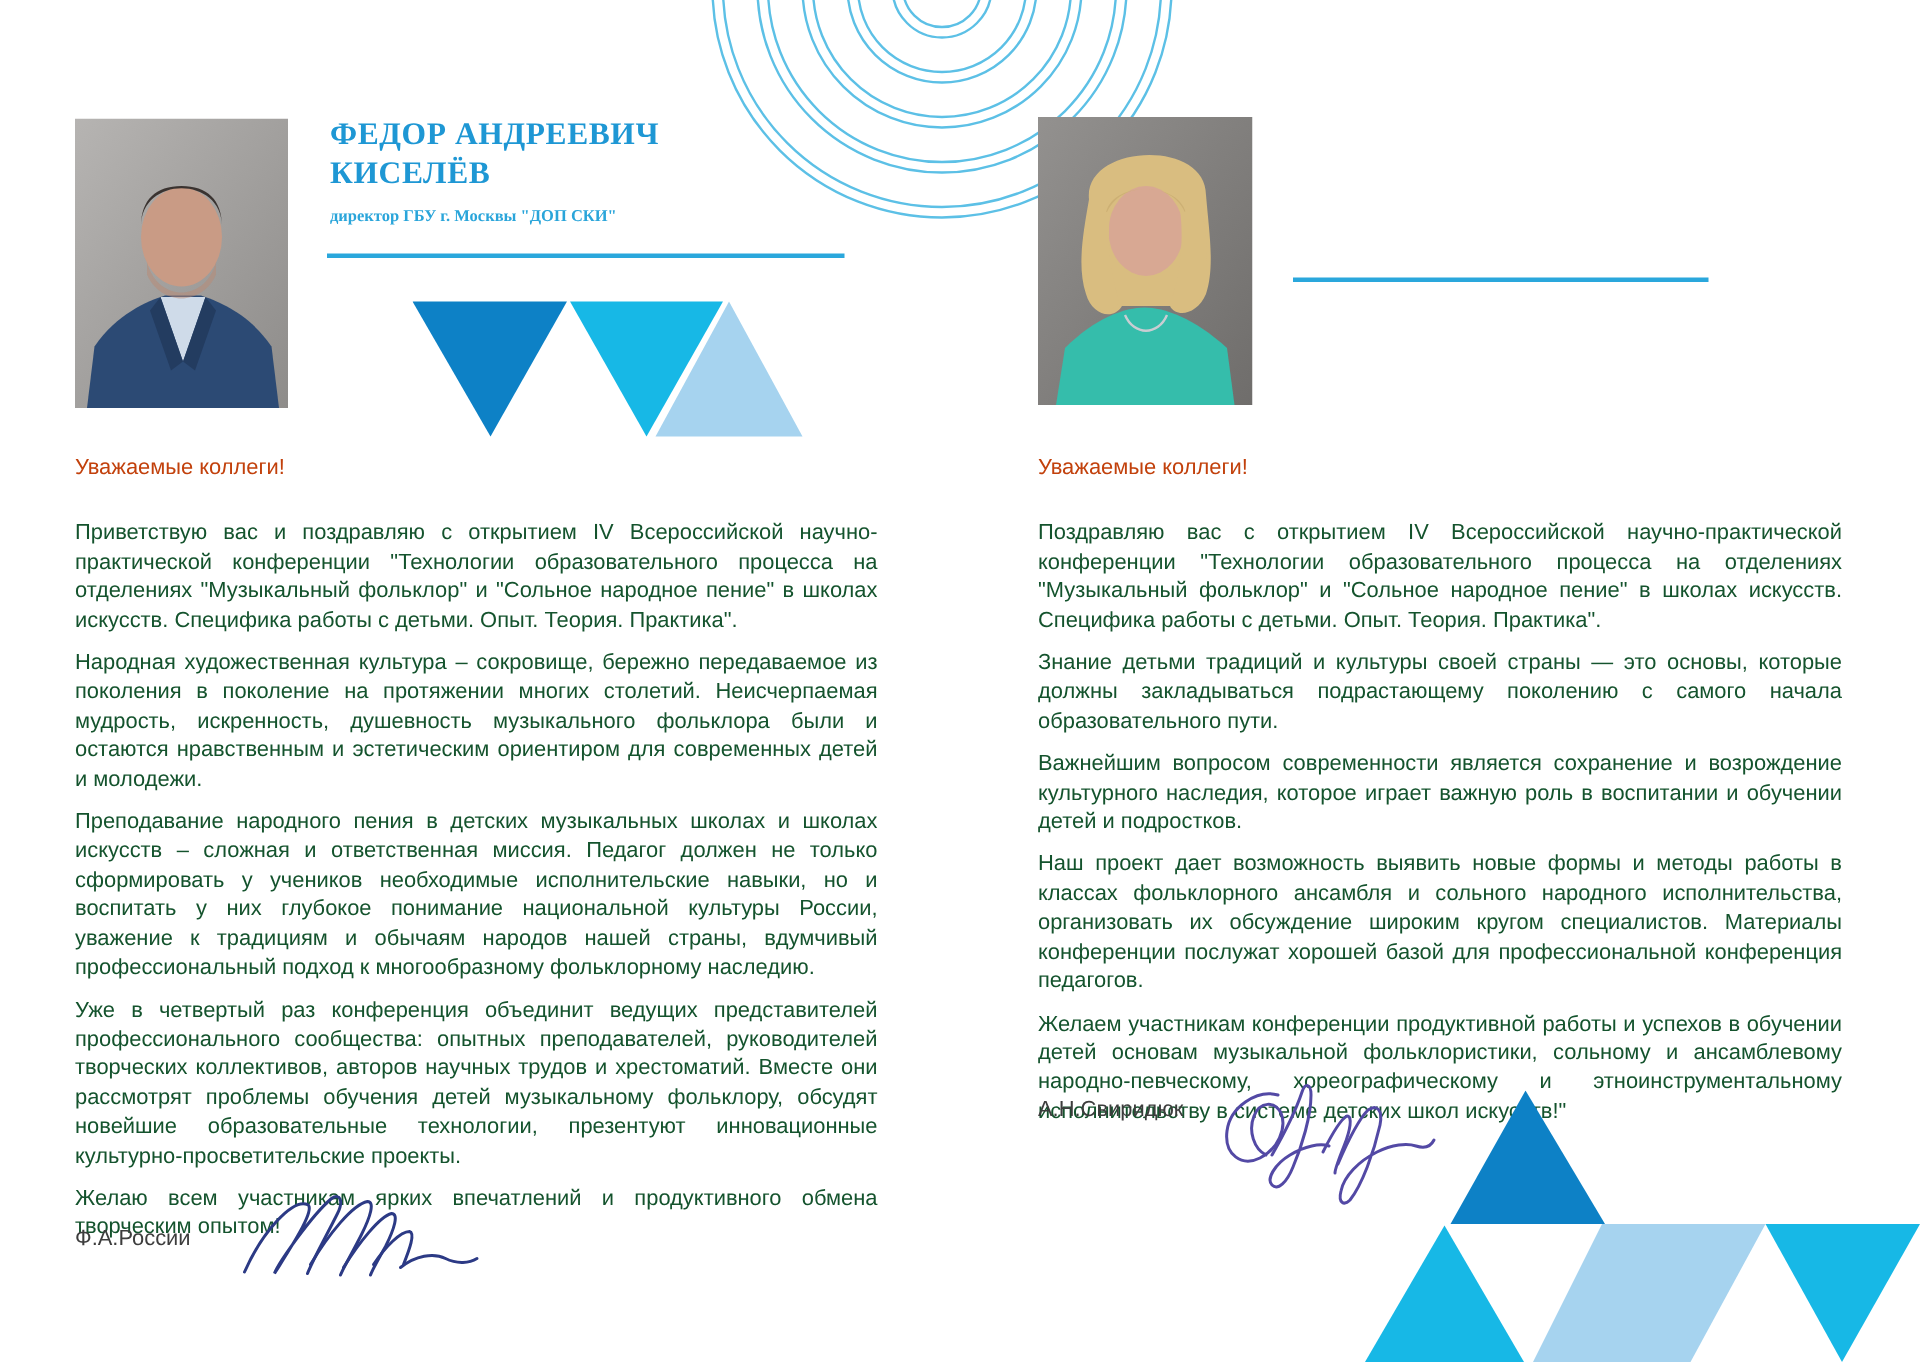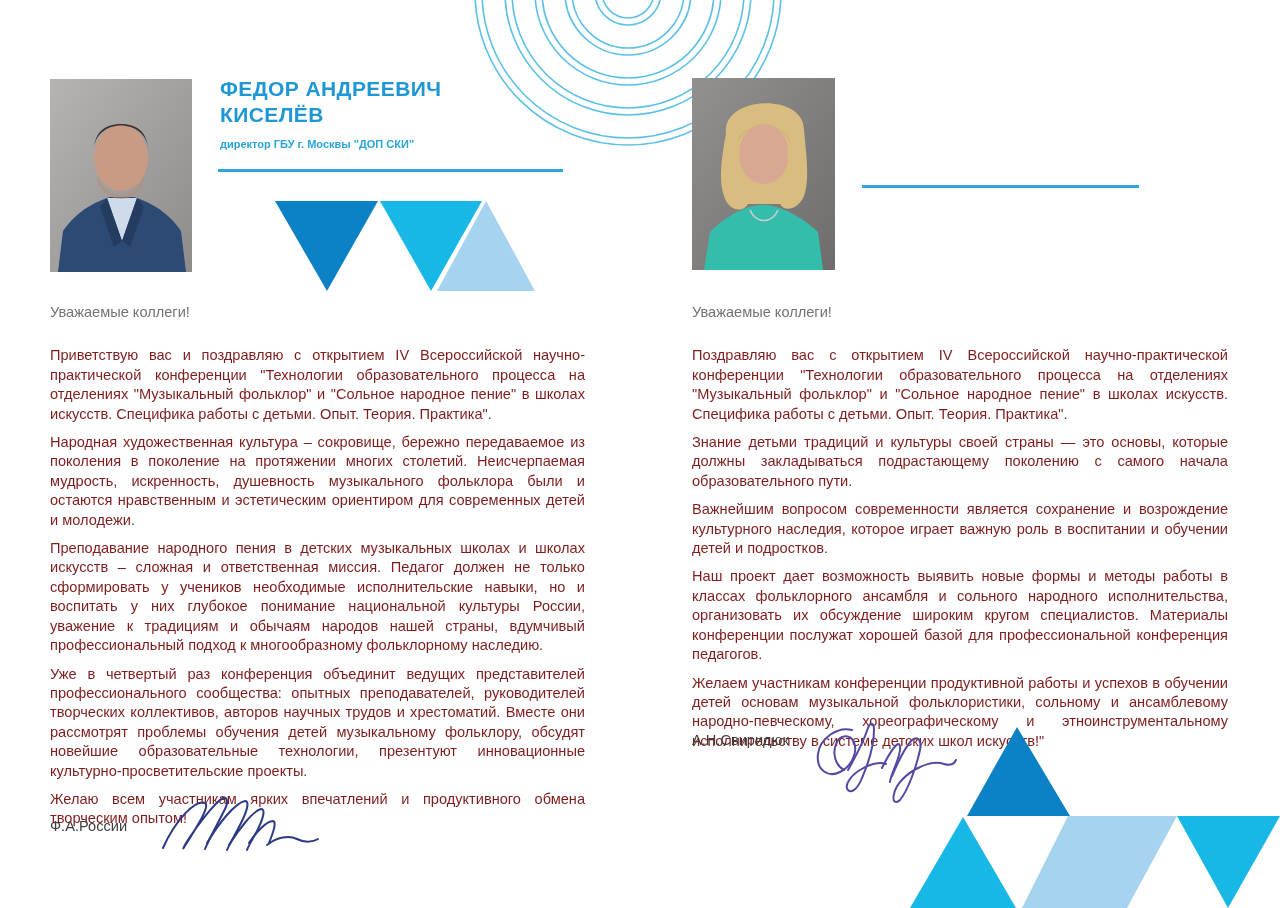--- a/index.html
+++ b/index.html
@@ -12,24 +12,24 @@
   .official-name{
     font-size:21px;line-height:26px;font-weight:bold;color:#1e97d4;letter-spacing:.4px;
   }
   .official-position{
     margin-top:9px;font-size:11px;line-height:14px;font-weight:bold;color:#2aa5da;
   }
   .divider{height:3px;background:#2aa7dc;}
   
   .textcol{width:535px;}
   .salutation{
-    font-size:14.6px;line-height:19.4px;color:#737373;margin:0 0 24px 0;
+    font-size:14.6px;line-height:19.4px;color:#c2410c;margin:0 0 24px 0;
   }
   .para{
-    font-size:14.6px;line-height:19.4px;color:#7f1d1d;margin:0 0 9px 0;
+    font-size:14.6px;line-height:19.4px;color:#14532d;margin:0 0 9px 0;
     text-align:justify;text-align-last:left;
   }
   .sig-caption{font-size:14.6px;color:#3d3d3d;}
   svg{display:block;}
 </style>
 </head>
 <body>
 
 <div class="page">
 
@@ -58,21 +58,21 @@
     <rect width="142" height="193" fill="url(#bgm)"></rect>
     <path d="M8,193 L13,152 C28,130 48,122 60,118 L84,118 C96,122 116,130 131,152 L136,193 Z" fill="#2c4a74"></path>
     <polygon points="57,119 87,119 72,162" fill="#cfdbe9"></polygon>
     <path d="M57,119 L72,162 L64,168 L50,128 Z" fill="#233c60"></path>
     <path d="M87,119 L72,162 L80,168 L94,128 Z" fill="#233c60"></path>
     <ellipse cx="71" cy="79" rx="27" ry="33" fill="#c99b85"></ellipse>
     <path d="M44,72 C44,38 98,38 98,72 C98,54 88,45 71,45 C54,45 44,54 44,72 Z" fill="#3a3330"></path>
     <path d="M48,96 C52,110 62,116 71,116 C80,116 90,110 94,96 L94,104 C90,114 80,120 71,120 C62,120 52,114 48,104 Z" fill="#b98a74" opacity="0.5"></path>
   </svg>
 
-  <div class="abs" style="left:220px;top:76px;width:360px;">
+  <div class="abs" style="left:220px;top:76px;width:360px;font-family:Liberation Serif, serif;">
     <div class="official-name">ФЕДОР АНДРЕЕВИЧ</div>
     <div class="official-name">КИСЕЛЁВ</div>
     <div class="official-position">директор ГБУ г. Москвы "ДОП СКИ"</div>
   </div>
 
   <div class="abs divider" style="left:218px;top:169px;width:345px;"></div>
 
   <svg class="abs" style="left:275px;top:200px;" width="262" height="92" viewBox="0 0 262 92">
     <polygon points="0,1 103,1 52,91" fill="#0d81c6"></polygon>
     <polygon points="105,1 207,1 156,91" fill="#17b8e6"></polygon>

